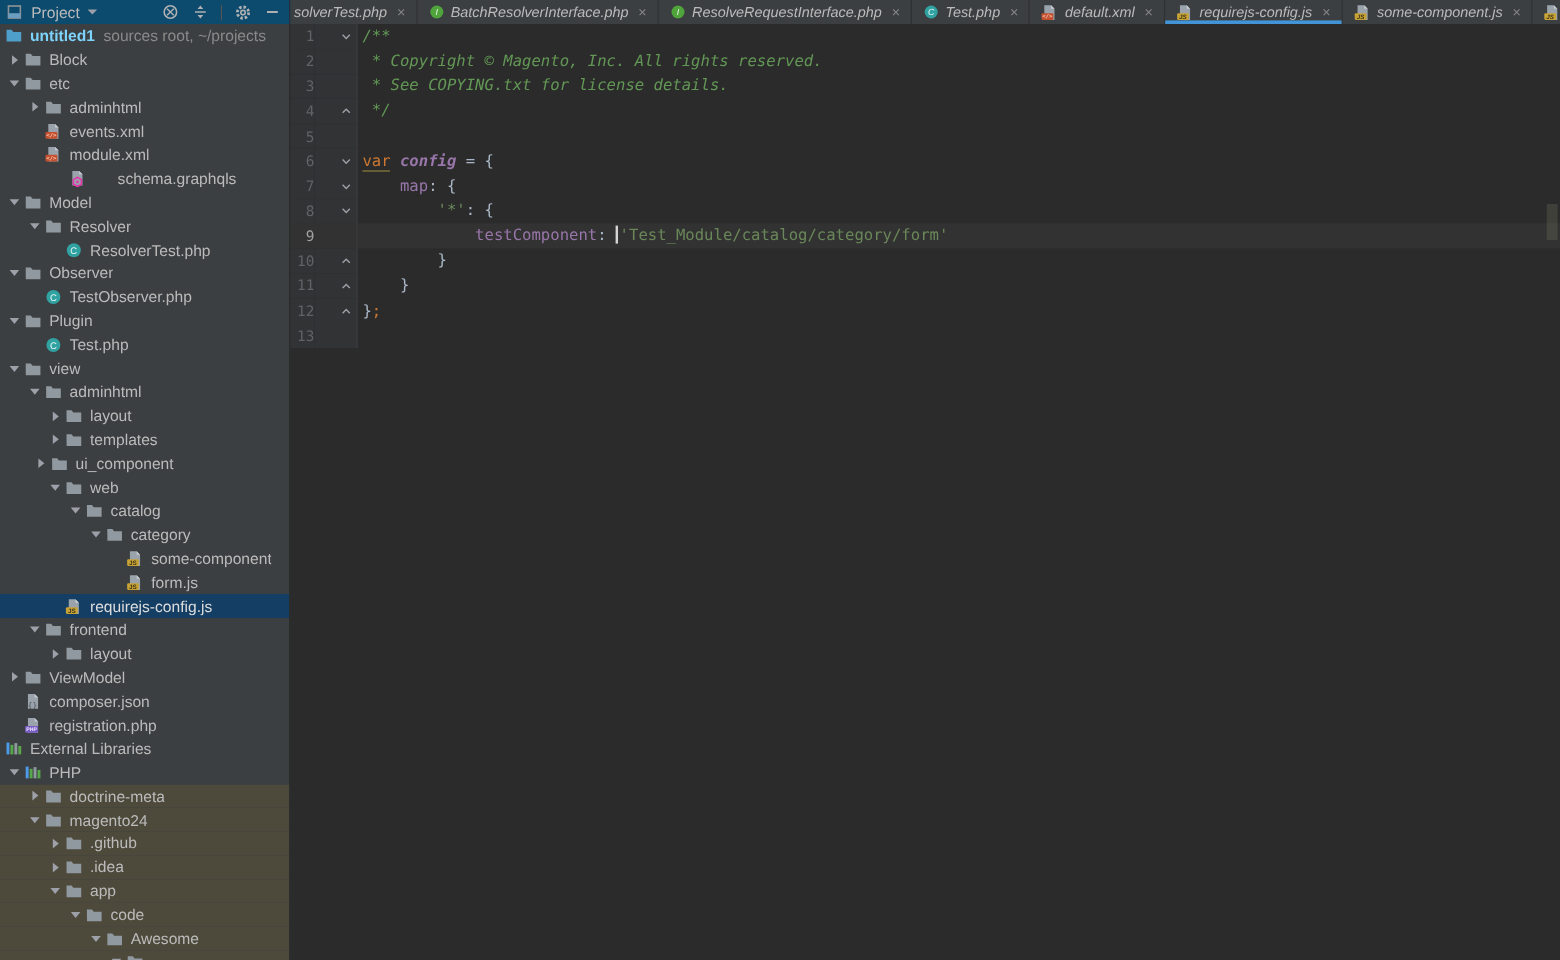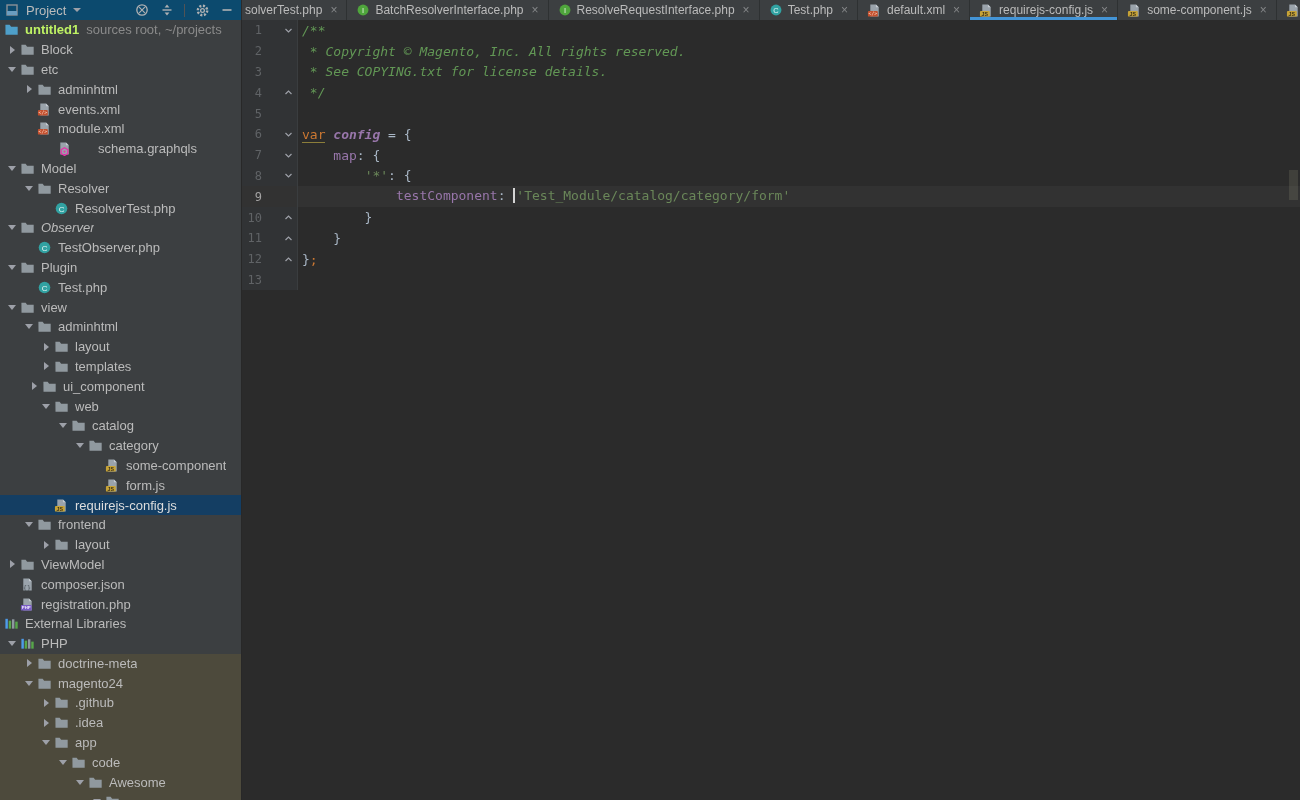--- a/index.html
+++ b/index.html
@@ -13,40 +13,40 @@
   .proj-header .title{color:#bbbbbb;font-size:13px;margin-left:2px;}
   .dd-caret{width:0;height:0;border-left:4px solid transparent;border-right:4px solid transparent;
     border-top:4px solid #9da0a8;margin-left:3px;}
   .ph-icons{margin-left:auto;display:flex;align-items:center;gap:9px;}
   .ph-sep{width:1px;height:13px;background:#515355;}
   .icon-btn{display:flex;align-items:center;justify-content:center;width:16px;height:16px;cursor:default;}
 
   
   .tabstrip{flex:1;display:flex;overflow:hidden;background:#3c3f41;}
   .tab{position:relative;display:flex;align-items:center;gap:5px;padding:0 9px;font-size:12px;
-    color:#bbbbbb;white-space:nowrap;border-right:1px solid rgba(0,0,0,.22);box-sizing:border-box;}
+    color:#bbbbbb;white-space:nowrap;border-right:1px solid rgba(0,0,0,.22);box-sizing:border-box;font-style:italic;}
   .tab:first-child{padding-left:3px;}
   .tab .close{color:#848688;font-size:12px;margin-left:3px;line-height:1;}
   .tab.active::after{content:"";position:absolute;left:0;right:0;bottom:0;height:3px;background:#4394d6;}
 
   
   .sidebar{position:absolute;top:20px;left:0;width:242px;bottom:0;background:#3c3f41;overflow:hidden;
     border-right:1px solid #282828;box-sizing:border-box;}
   .trow{height:19.8px;display:flex;align-items:center;font-size:13px;color:#bbbbbb;white-space:nowrap;
     box-sizing:border-box;}
   .trow.selected{background:#143e63;color:#dddddd;}
   .trow.olive{background:#4d4a3c;}
   .trow .arr{width:12px;min-width:12px;display:flex;align-items:center;justify-content:center;margin-right:2px;}
   .tri-closed{width:0;height:0;border-top:4px solid transparent;border-bottom:4px solid transparent;
     border-left:5px solid #9da0a8;}
   .tri-open{width:0;height:0;border-left:4px solid transparent;border-right:4px solid transparent;
     border-top:5px solid #9da0a8;}
   .trow .ticon{width:16px;min-width:16px;height:16px;margin-right:5px;display:flex;align-items:center;}
   .trow .lbl{overflow:hidden;}
-  .trow .lbl b{color:#bef264;font-weight:bold;}
+  .trow .lbl b{color:#7dd3fc;font-weight:bold;}
   .trow .extra{color:#8a8a8a;margin-left:7px;}
 
   
   .editor{position:absolute;top:20px;left:242px;right:0;bottom:0;background:#2b2b2b;
     font-family:"DejaVu Sans Mono",monospace;font-size:13px;}
   .cline{display:flex;height:20.8px;align-items:center;position:relative;}
   .cline.current{background:#323232;}
   .gut-num{width:20px;min-width:20px;text-align:right;color:#606366;font-size:12px;
     background:#313335;height:100%;display:flex;align-items:center;justify-content:flex-end;}
   .cline.current .gut-num{background:#323232;color:#a4a3a3;}
@@ -294,21 +294,21 @@
       <div class="trow" style="padding-left: 40px;">
         <span class="arr"></span>
         <span class="ticon">
           <svg width="15" height="15" viewBox="0 0 16 16">
             <circle cx="8" cy="8" r="6.2" fill="#31a2a2"></circle>
             <text x="8" y="11.2" font-size="8.5" fill="#e8f7f7" text-anchor="middle" font-family="Liberation Sans, sans-serif">C</text>
           </svg>
         </span>
         <span class="lbl">ResolverTest.php</span>
       </div>
-      <div class="trow" style="padding-left: 6px; font-style: italic;">
+      <div class="trow" style="padding-left: 6px;">
         <span class="arr">
           <span class="tri-open"></span>
         </span>
         <span class="ticon">
           <svg width="15" height="15" viewBox="0 0 16 16">
             <path d="M1.5 3h4.5l1.6 2h7v8.5h-13z" fill="#90999f"></path>
           </svg>
         </span>
         <span class="lbl">Observer</span>
       </div>

